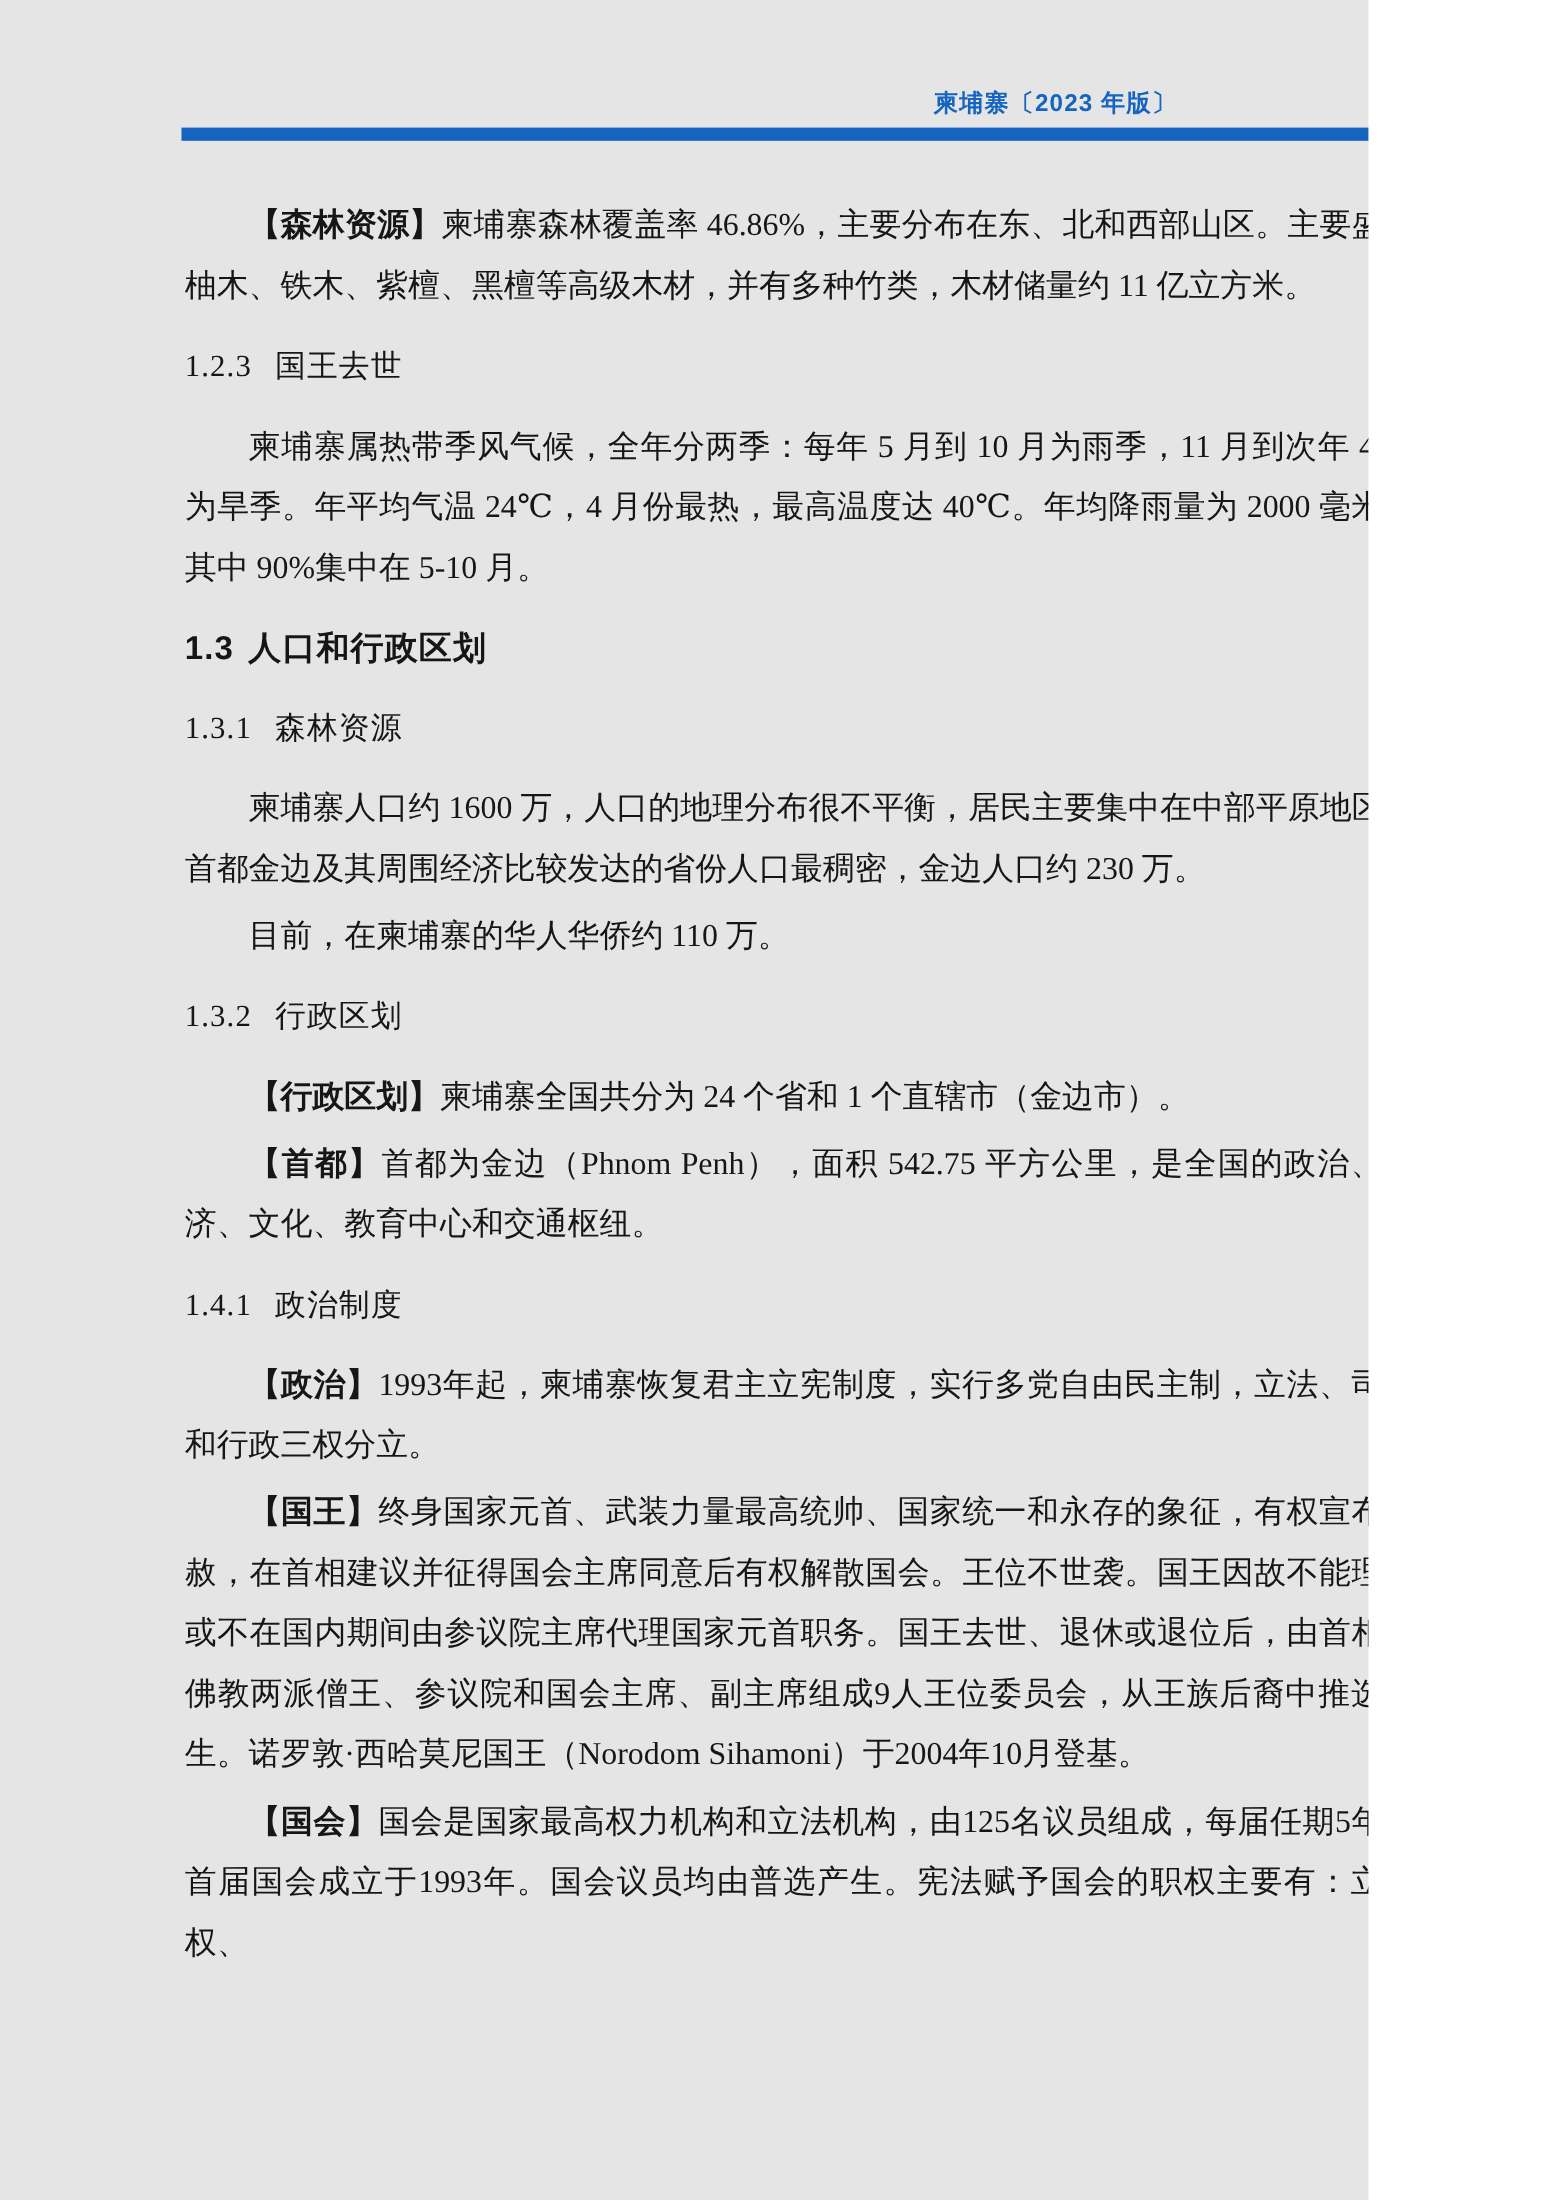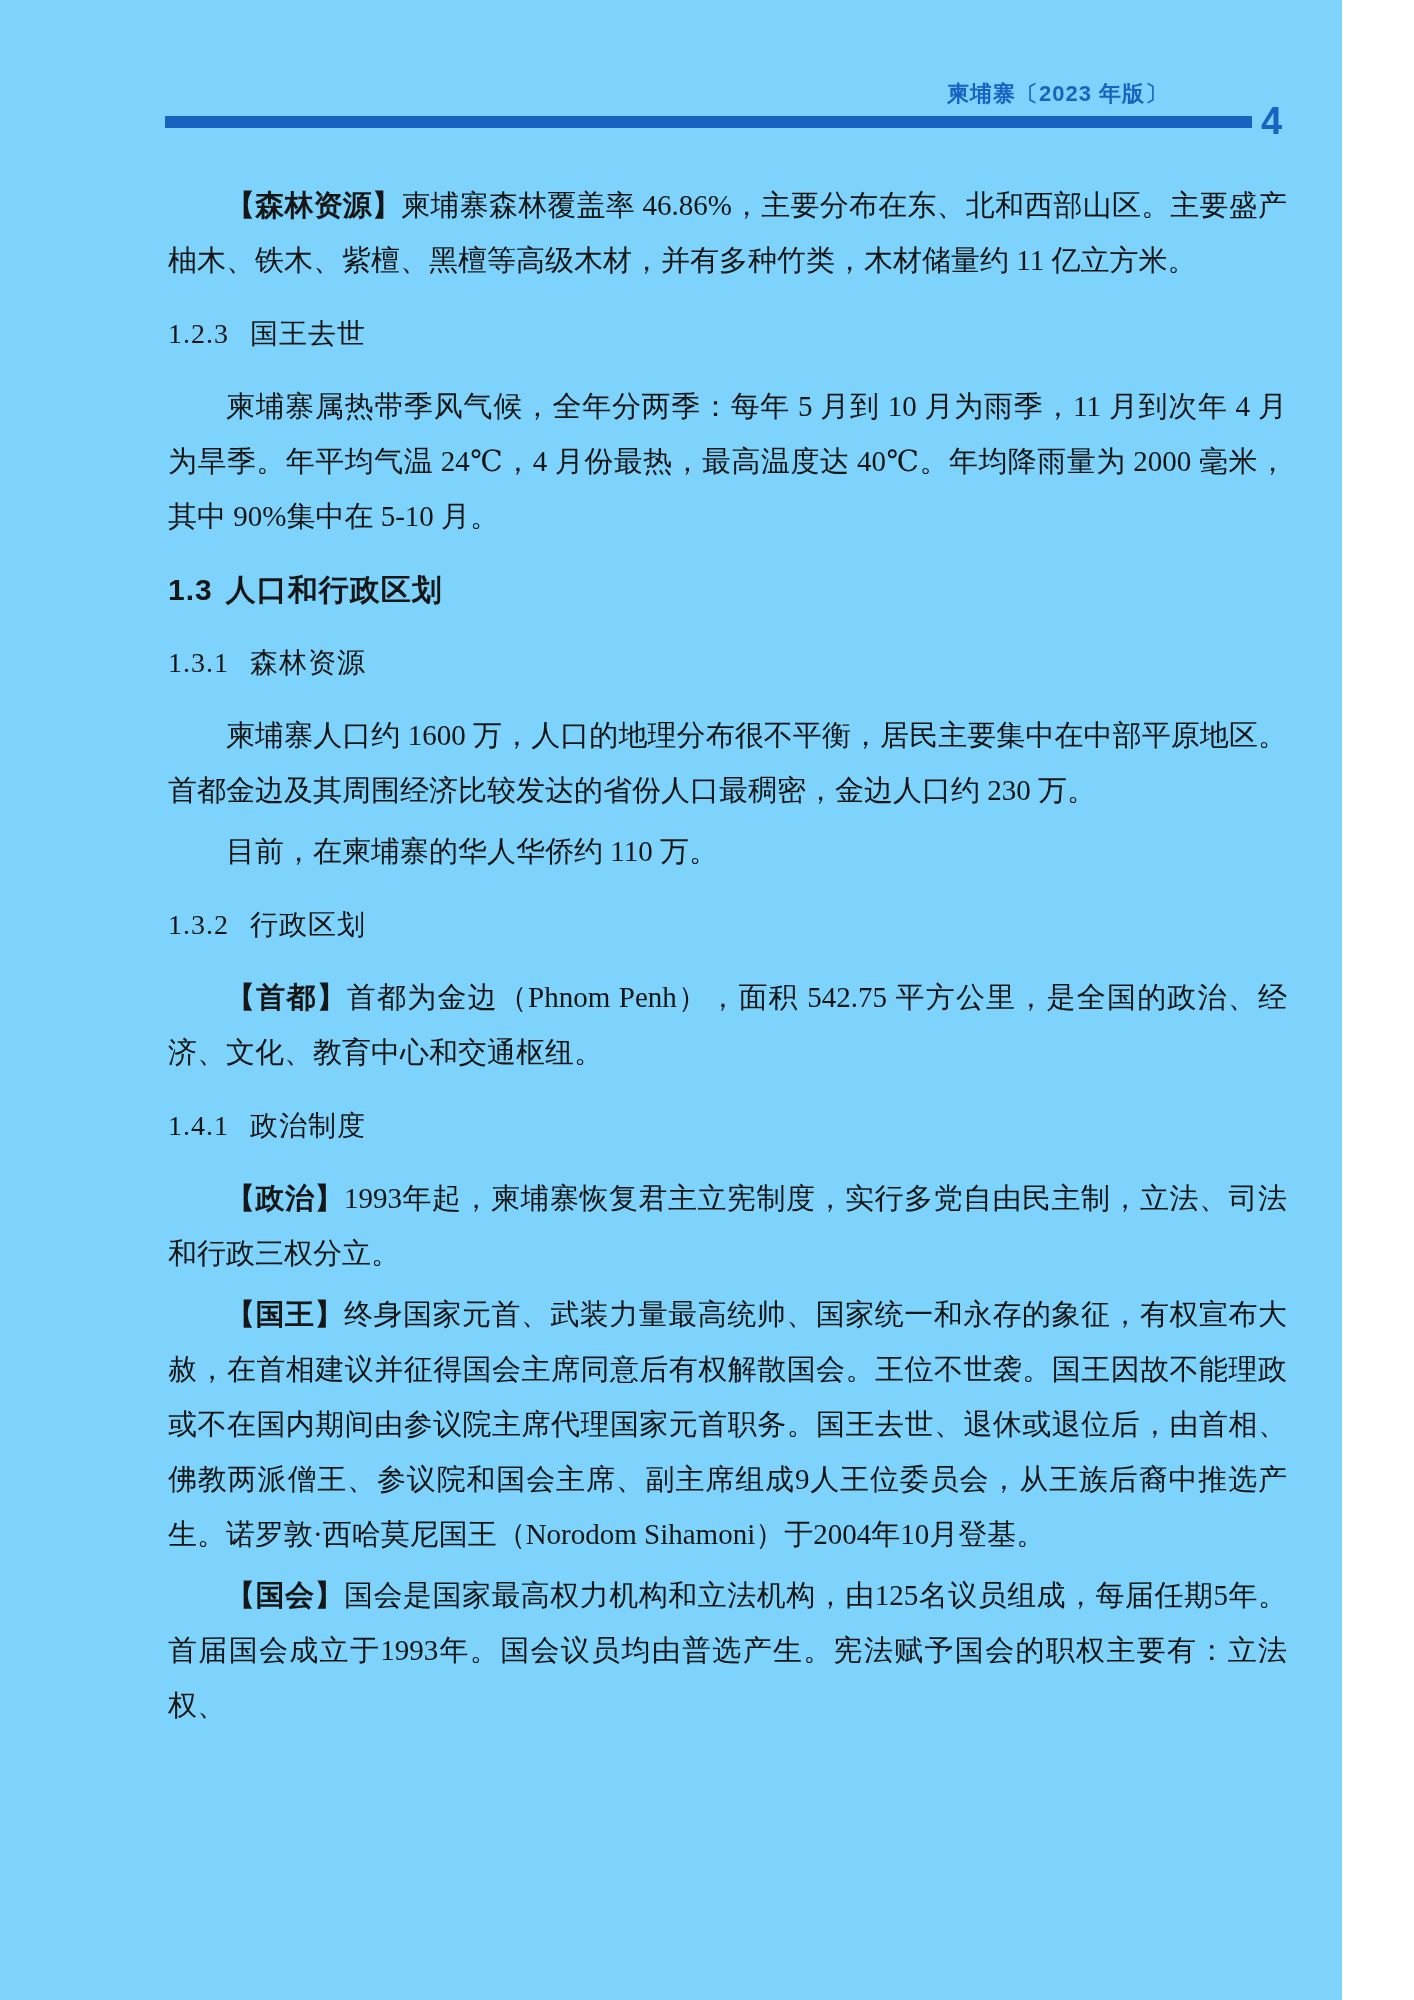--- a/index.html
+++ b/index.html
@@ -5,22 +5,22 @@
   :root { --blue: #1565c0; --ink: #161616; }
   * { margin: 0; padding: 0; box-sizing: border-box; }
   html, body { background: #ffffff; }
   body {
     width: 1414px; height: 2000px;
     font-family: "Liberation Serif", "DejaVu Serif", serif;
     color: var(--ink);
   }
   .page {
     position: relative;
-    width: 1342px; height: 2000px;
-    background: #7dd3fc;
+    width: 1244px; height: 2000px;
+    background: #e5e5e5;
     overflow: hidden;
   }
   
   .hdr-title {
     position: absolute;
     top: 82px; right: 174px;
     font-family: "Liberation Sans", "DejaVu Sans", sans-serif;
     font-weight: bold;
     font-size: 22px;
     line-height: 1.1;
@@ -98,20 +98,21 @@
     <h2 class="sec"><span class="sec-num">1.3</span><span class="sec-title">人口和行政区划</span></h2>
 
     <h3 class="sub"><span class="sub-num">1.3.1</span><span class="sub-title">森林资源</span></h3>
 
     <p class="para indent"><span>柬埔寨人口约 1600 万，人口的地理分布很不平衡，居民主要集中在中部平原地区。首都金边及其周围经济比较发达的省份人口最稠密，金边人口约 230 万。</span></p>
 
     <p class="para indent"><span>目前，在柬埔寨的华人华侨约 110 万。</span></p>
 
     <h3 class="sub"><span class="sub-num">1.3.2</span><span class="sub-title">行政区划</span></h3>
 
+    <p class="para indent"><span class="label">【行政区划】</span><span>柬埔寨全国共分为 24 个省和 1 个直辖市（金边市）。</span></p>
 
     <p class="para indent"><span class="label">【首都】</span><span>首都为金边（Phnom Penh），面积 542.75 平方公里，是全国的政治、经济、文化、教育中心和交通枢纽。</span></p>
 
 
     <h3 class="sub"><span class="sub-num">1.4.1</span><span class="sub-title">政治制度</span></h3>
 
     <p class="para indent"><span class="label">【政治】</span><span>1993年起，柬埔寨恢复君主立宪制度，实行多党自由民主制，立法、司法和行政三权分立。</span></p>
 
     <p class="para indent"><span class="label">【国王】</span><span>终身国家元首、武装力量最高统帅、国家统一和永存的象征，有权宣布大赦，在首相建议并征得国会主席同意后有权解散国会。王位不世袭。国王因故不能理政或不在国内期间由参议院主席代理国家元首职务。国王去世、退休或退位后，由首相、佛教两派僧王、参议院和国会主席、副主席组成9人王位委员会，从王族后裔中推选产生。诺罗敦·西哈莫尼国王（Norodom Sihamoni）于2004年10月登基。</span></p>
 

